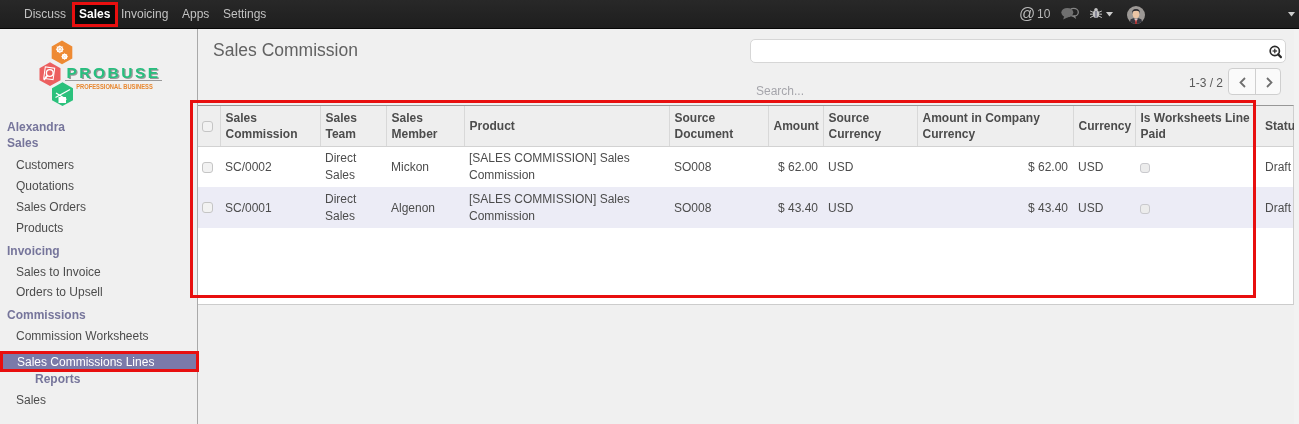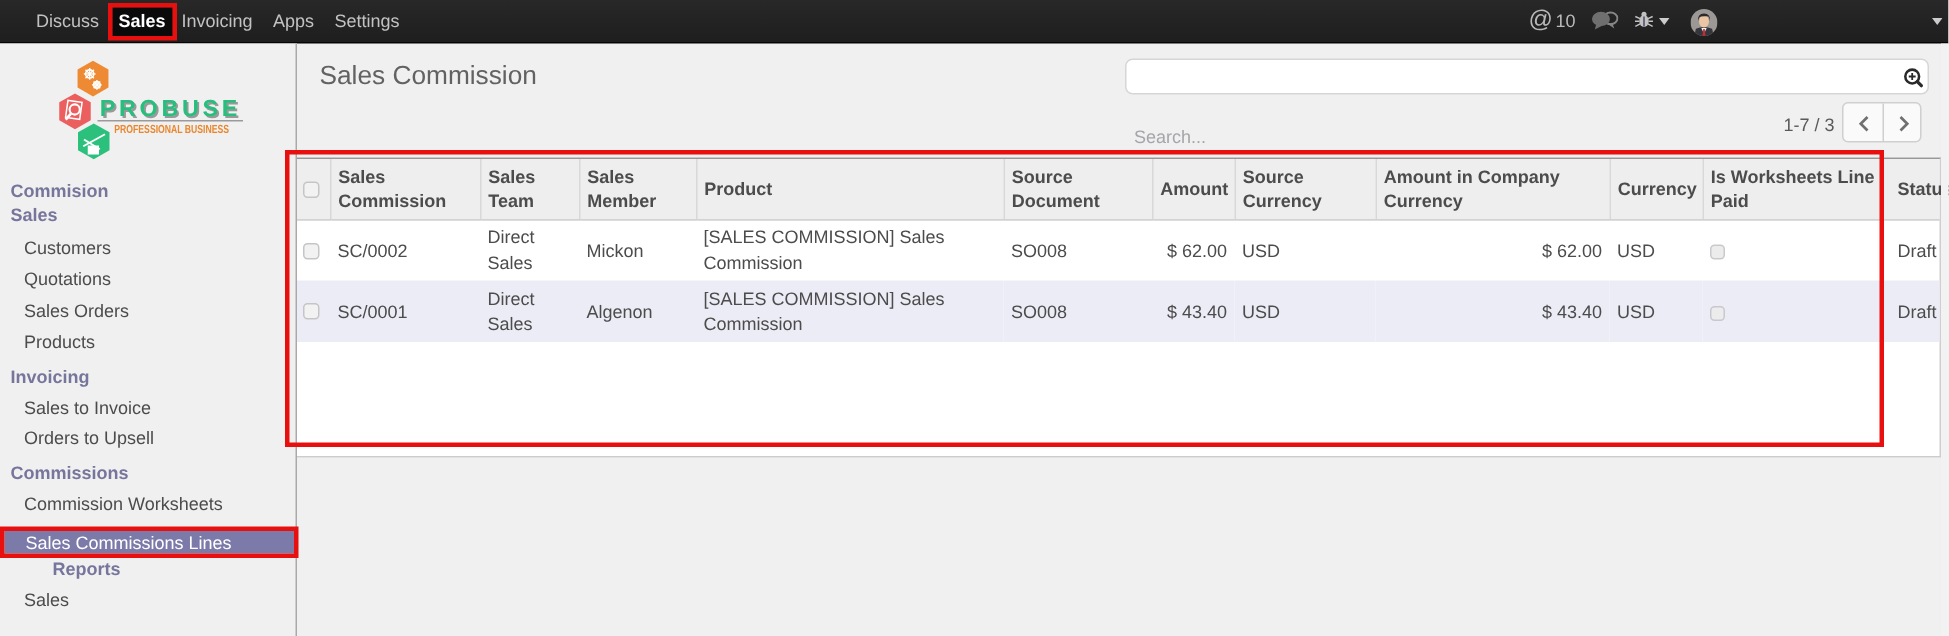--- a/index.html
+++ b/index.html
@@ -133,21 +133,21 @@
         <line x1="55.5" y1="97.5" x2="70" y2="89.5"></line>
         <line x1="56" y1="93" x2="66.5" y2="99.5"></line>
         <rect x="58.5" y="97" width="7.5" height="6" fill="#ffffff" stroke="none"></rect>
       </g>
     </g>
     <text x="66.5" y="77.5" font-family="Liberation Sans, sans-serif" font-size="15.5" font-weight="bold" fill="#26bf7e" letter-spacing="2.5" style="text-shadow:1.3px 1.3px 0 #999999;">PROBUSE</text>
     <line x1="65" y1="80.5" x2="162" y2="80.5" stroke="#9a9a9a" stroke-width="1"></line>
     <text transform="translate(76.2,88.6) scale(0.74,1)" font-family="Liberation Sans, sans-serif" font-size="7.8" font-weight="bold" fill="#e8872e">PROFESSIONAL BUSINESS</text>
   </svg>
 
-  <div class="shead" style="top:119px;">Commision</div>
+  <div class="shead" style="top:119px;">Alexandra</div>
   <div class="shead" style="top:134.5px;">Sales</div>
   <div class="sitem" style="top:157px;">Customers</div>
   <div class="sitem" style="top:178px;">Quotations</div>
   <div class="sitem" style="top:198.5px;">Sales Orders</div>
   <div class="sitem" style="top:219.5px;">Products</div>
   <div class="shead" style="top:242.5px;">Invoicing</div>
   <div class="sitem" style="top:263.5px;">Sales to Invoice</div>
   <div class="sitem" style="top:284px;">Orders to Upsell</div>
   <div class="shead" style="top:306.5px;">Commissions</div>
   <div class="sitem" style="top:327.5px;">Commission Worksheets</div>
@@ -159,21 +159,21 @@
   <div id="title">Sales Commission</div>
   <div id="search">
     <span class="ph">Search...</span>
     <svg class="abs" style="left:517px; top:4px;" width="16" height="16" viewBox="0 0 16 16">
       <circle cx="6.8" cy="7" r="4.6" fill="none" stroke="#2a2a2a" stroke-width="1.7"></circle>
       <line x1="4.5" y1="7" x2="9.1" y2="7" stroke="#2a2a2a" stroke-width="1.2"></line>
       <line x1="6.8" y1="4.7" x2="6.8" y2="9.3" stroke="#2a2a2a" stroke-width="1.2"></line>
       <line x1="10.2" y1="10.4" x2="12.9" y2="13.1" stroke="#2a2a2a" stroke-width="2.2" stroke-linecap="round"></line>
     </svg>
   </div>
-  <div id="pagertxt">1-7 / 3</div>
+  <div id="pagertxt">1-3 / 2</div>
   <div id="pagerbtns">
     <div class="mid"></div>
     <svg class="abs" style="left:10px; top:8px;" width="7" height="11" viewBox="0 0 7 11">
         <path d="M6 1 L1.5 5.5 L6 10" fill="none" stroke="#6f6f6f" stroke-width="1.8"></path>
       </svg>
     <svg class="abs" style="left:37px; top:8px;" width="7" height="11" viewBox="0 0 7 11">
         <path d="M1 1 L5.5 5.5 L1 10" fill="none" stroke="#6f6f6f" stroke-width="1.8"></path>
       </svg>
   </div>
 

